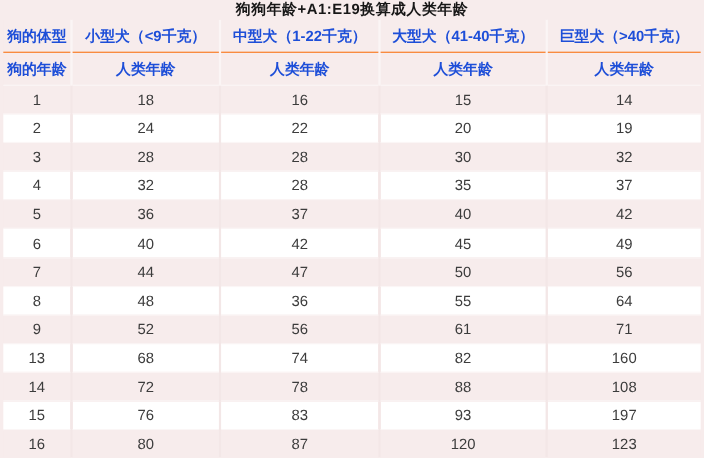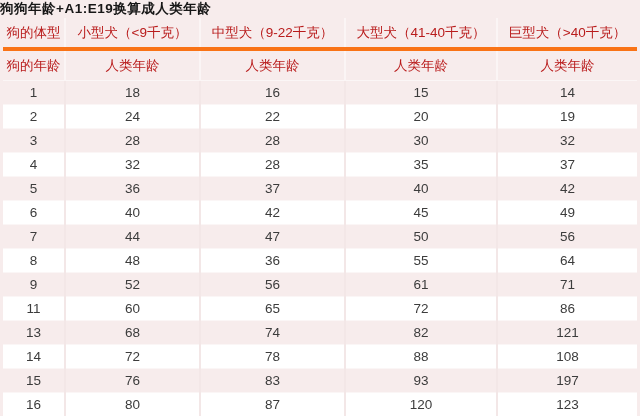--- a/index.html
+++ b/index.html
@@ -12,20 +12,21 @@
     position: relative;
     width: 640px;
     height: 416px;
     background: #f7ecec;
     overflow: hidden;
     box-sizing: border-box;
   }
   .title {
     height: 18px;
     line-height: 18px;
+    text-align: center;
     font-size: 13.5px;
     font-weight: bold;
     color: #171717;
     letter-spacing: 0.5px;
   }
   table.age-table {
     table-layout: fixed;
     border-collapse: collapse;
     width: 634px;
     height: 398px;
@@ -33,28 +34,28 @@
   }
   table.age-table th, table.age-table td {
     padding: 0;
     text-align: center;
     vertical-align: middle;
     overflow: hidden;
     white-space: nowrap;
   }
   thead th {
     height: 29px;
-    font-weight: normal;
+    font-weight: bold;
     font-size: 13.5px;
-    color: #b91c1c;
+    color: #1d4ed8;
     background: #f7ecec;
     border-left: 2px solid #fbf5f5;
   }
   thead th:first-child { border-left: none; }
-  thead tr.sub th { border-top: 4px solid #f97316; }
+  thead tr.sub th { border-top: 1px solid #f97316; }
   tbody td {
     font-size: 13.5px;
     color: #3c3c3c;
     border-left: 2px solid #f3e7e7;
     border-top: 1px solid #fbf6f6;
   }
   tbody td:first-child { border-left: none; }
   tbody tr:nth-child(odd)  { background: #f7ecec; }
   tbody tr:nth-child(even) { background: #ffffff; }
 </style>
@@ -68,21 +69,21 @@
       <col style="width:62px">
       <col style="width:135px">
       <col style="width:145px">
       <col style="width:152px">
       <col style="width:140px">
     </colgroup>
     <thead>
       <tr>
         <th>狗的体型</th>
         <th>小型犬（&lt;9千克）</th>
-        <th>中型犬（9-22千克）</th>
+        <th>中型犬（1-22千克）</th>
         <th>大型犬（41-40千克）</th>
         <th>巨型犬（&gt;40千克）</th>
       </tr>
       <tr class="sub">
         <th>狗的年龄</th>
         <th>人类年龄</th>
         <th>人类年龄</th>
         <th>人类年龄</th>
         <th>人类年龄</th>
       </tr>
@@ -145,32 +146,25 @@
           <td>64</td>
         </tr>
         <tr>
           <td>9</td>
           <td>52</td>
           <td>56</td>
           <td>61</td>
           <td>71</td>
         </tr>
         <tr>
-          <td>11</td>
-          <td>60</td>
-          <td>65</td>
-          <td>72</td>
-          <td>86</td>
-        </tr>
-        <tr>
           <td>13</td>
           <td>68</td>
           <td>74</td>
           <td>82</td>
-          <td>121</td>
+          <td>160</td>
         </tr>
         <tr>
           <td>14</td>
           <td>72</td>
           <td>78</td>
           <td>88</td>
           <td>108</td>
         </tr>
         <tr>
           <td>15</td>

